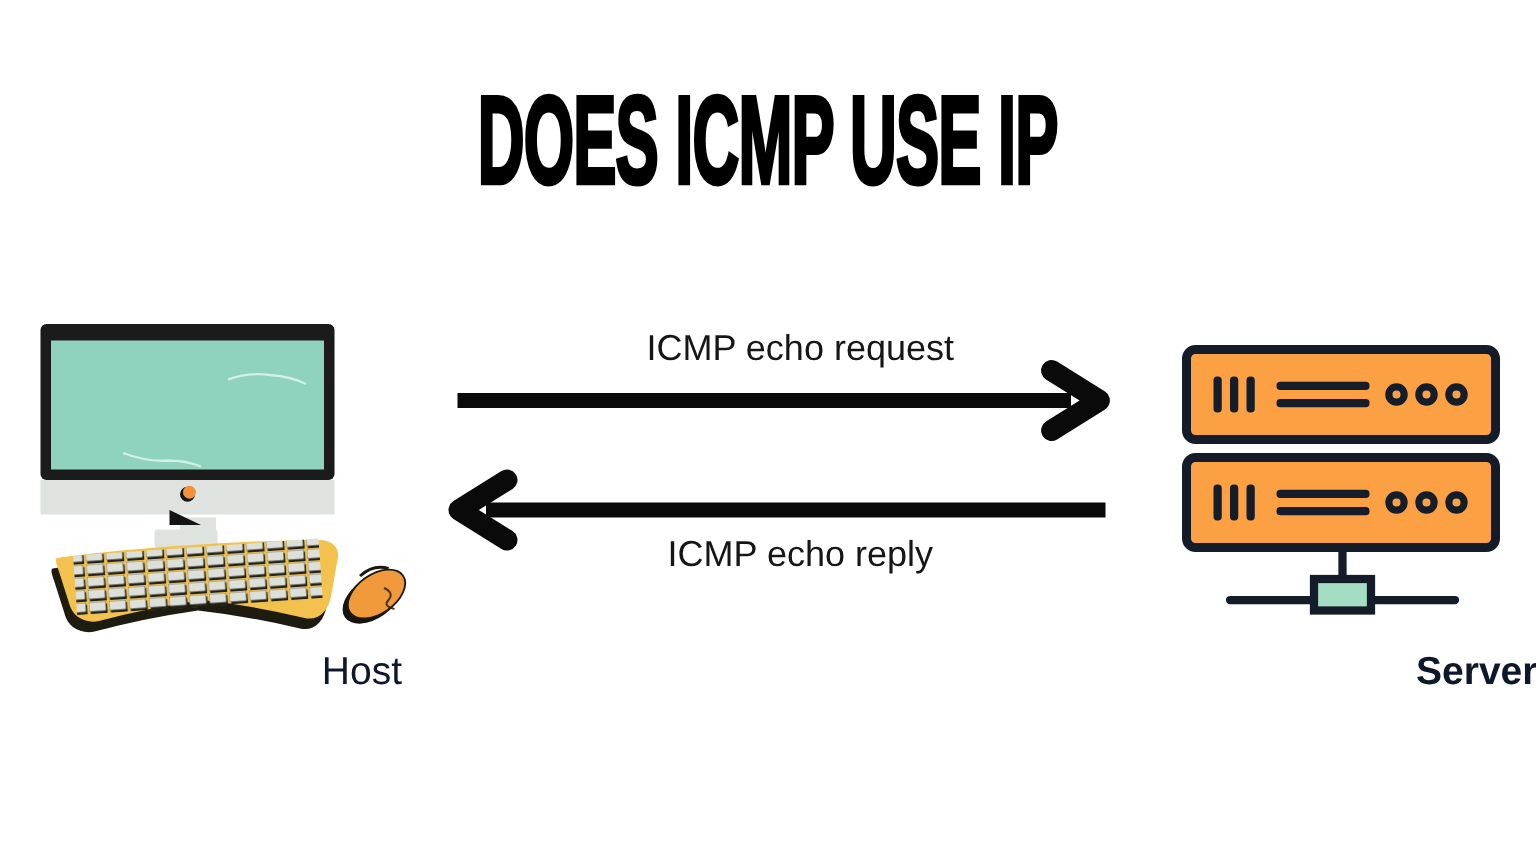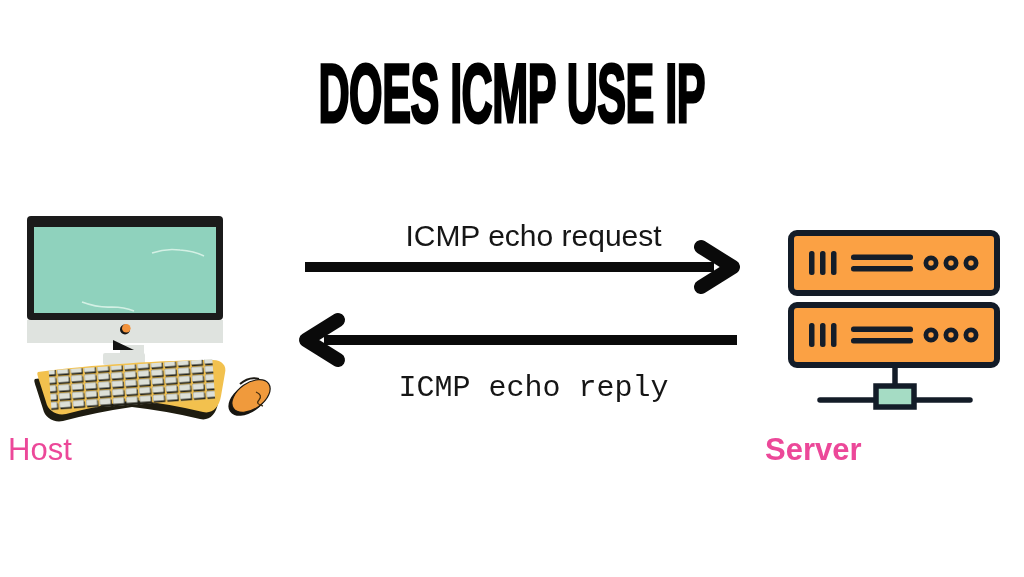--- a/index.html
+++ b/index.html
@@ -32,37 +32,37 @@
     letter-spacing: -1px;
     transform: scaleX(0.52);
     transform-origin: center top;
   }
   .host-svg   { position: absolute; left: 18px;  top: 212px; width: 260px; height: 230px; }
   .server-svg { position: absolute; left: 780px; top: 228px; width: 230px; height: 185px; }
   .arrows-svg { position: absolute; left: 290px; top: 200px; width: 460px; height: 190px; }
   .node-label {
     position: absolute;
     width: 260px;
-    text-align: left;
-    font-size: 31px;
+    text-align: right;
+    font-size: 26px;
     font-weight: 400;
-    color: #ec4899;
+    color: #0f172a;
   }
   .host-label   { left: 8px;   top: 432px; }
   .server-label { left: 765px; top: 432px; font-weight: bold; }
   .msg-label {
     position: absolute;
     left: 296px;
     width: 475px;
     text-align: center;
-    font-size: 30px;
+    font-size: 24px;
     color: #161616;
   }
   .request-label { top: 219px; }
-  .reply-label   { top: 371px; font-family: Liberation Mono, monospace; }
+  .reply-label   { top: 356px; }
 </style>
 </head>
 <body>
 
 <div class="canvas">
 
   <h1 class="title">
       <span class="title-text">DOES ICMP USE IP</span>
     </h1>
 

